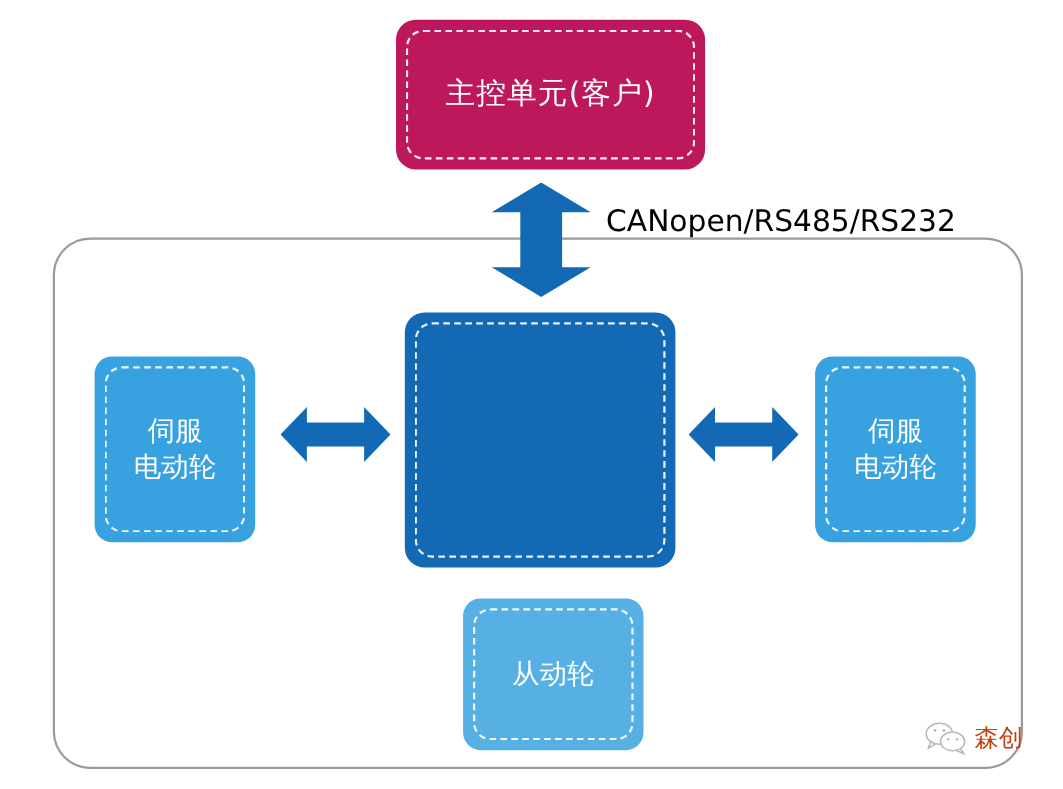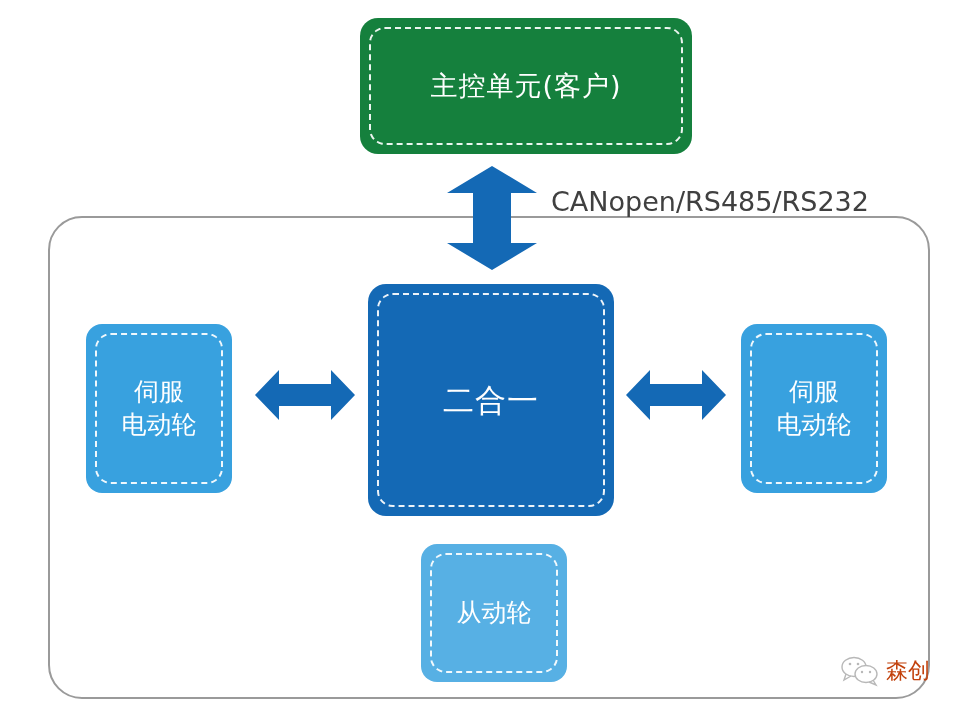--- a/index.html
+++ b/index.html
@@ -5,31 +5,31 @@
   html, body { margin: 0; padding: 0; background: #ffffff; }
   body { width: 966px; height: 717px; position: relative; overflow: hidden;
          font-family: "DejaVu Sans", "Liberation Sans", sans-serif; }
   .frame { position: absolute; left: 48px; top: 216px; width: 882px; height: 483px;
            border: 2.5px solid #9a9a9a; border-radius: 34px; box-sizing: border-box; }
   .box { position: absolute; box-sizing: border-box; display: flex; align-items: center;
          justify-content: center; text-align: center; color: #ffffff; }
   .box .inner { position: absolute; left: 9px; top: 9px; right: 9px; bottom: 9px;
                 border: 2.5px dashed rgba(255,255,255,0.92); border-radius: 16px; box-sizing: border-box; }
   .box .label { position: relative; line-height: 1.3; }
-  .master { left: 360px; top: 18px; width: 332px; height: 136px; background: #15803d; border-radius: 18px; }
+  .master { left: 360px; top: 18px; width: 281px; height: 136px; background: #be185d; border-radius: 18px; }
   .master .label { font-size: 27px; letter-spacing: 1px; }
   .driver { left: 368px; top: 284px; width: 246px; height: 232px; background: #1469b5; border-radius: 18px; }
   .driver .label { font-size: 31px; letter-spacing: 1px; }
   .wheel { width: 146px; height: 169px; background: #38a1df; border-radius: 16px; }
   .wheel .label { font-size: 25px; }
   .wheel-left { left: 86px; top: 324px; }
   .wheel-right { left: 741px; top: 324px; }
-  .idler { left: 421px; top: 544px; width: 146px; height: 138px; background: #57b0e4; border-radius: 16px; }
+  .idler { left: 421px; top: 544px; width: 164px; height: 138px; background: #57b0e4; border-radius: 16px; }
   .idler .label { font-size: 25px; }
-  .proto { position: absolute; left: 551px; top: 186px; font-size: 27px; color: #404040; }
+  .proto { position: absolute; left: 551px; top: 186px; font-size: 27px; color: #000000; }
   .arrow { position: absolute; }
   .wm { position: absolute; left: 840px; top: 655px; display: flex; align-items: center; }
   .wm .wm-text { font-size: 22px; color: #c2410c; margin-left: 6px; font-family: "DejaVu Serif", serif; }
 </style>
 </head>
 <body>
 
 <div class="frame"></div>
 
 <div class="box master">
@@ -39,21 +39,20 @@
 
 <svg class="arrow" style="left:447px; top:166px;" width="90" height="104" viewBox="0 0 90 104">
   <polygon fill="#1469b5" points="45,0 90,27 64,27 64,77 90,77 45,104 0,77 26,77 26,27 0,27"></polygon>
 </svg>
 
 <div class="proto">CANopen/RS485/RS232</div>
 
 <div class="box driver">
   <div class="inner"></div>
   <div class="label">
-    <div>二合一</div>
   </div>
 </div>
 
 <svg class="arrow" style="left:255px; top:370px;" width="100" height="50" viewBox="0 0 100 50">
   <polygon fill="#1469b5" points="0,25 24,0 24,14 76,14 76,0 100,25 76,50 76,36 24,36 24,50"></polygon>
 </svg>
 
 <svg class="arrow" style="left:626px; top:370px;" width="100" height="50" viewBox="0 0 100 50">
   <polygon fill="#1469b5" points="0,25 24,0 24,14 76,14 76,0 100,25 76,50 76,36 24,36 24,50"></polygon>
 </svg>

